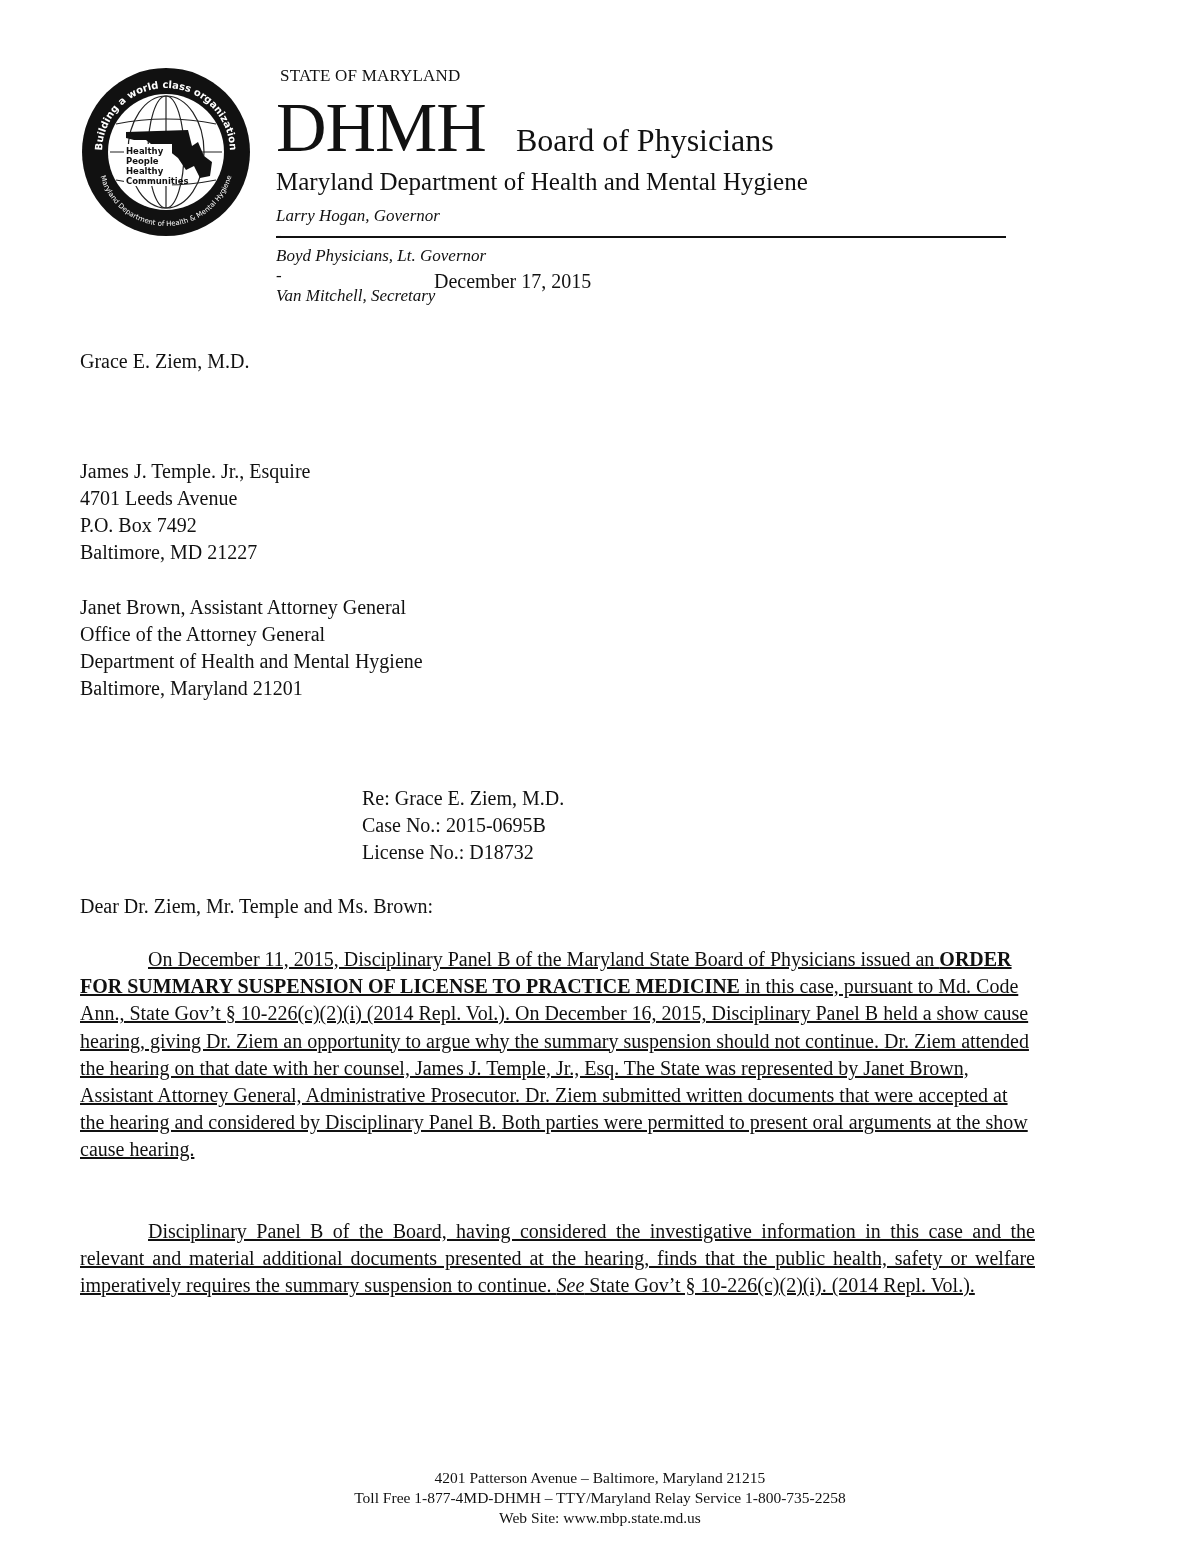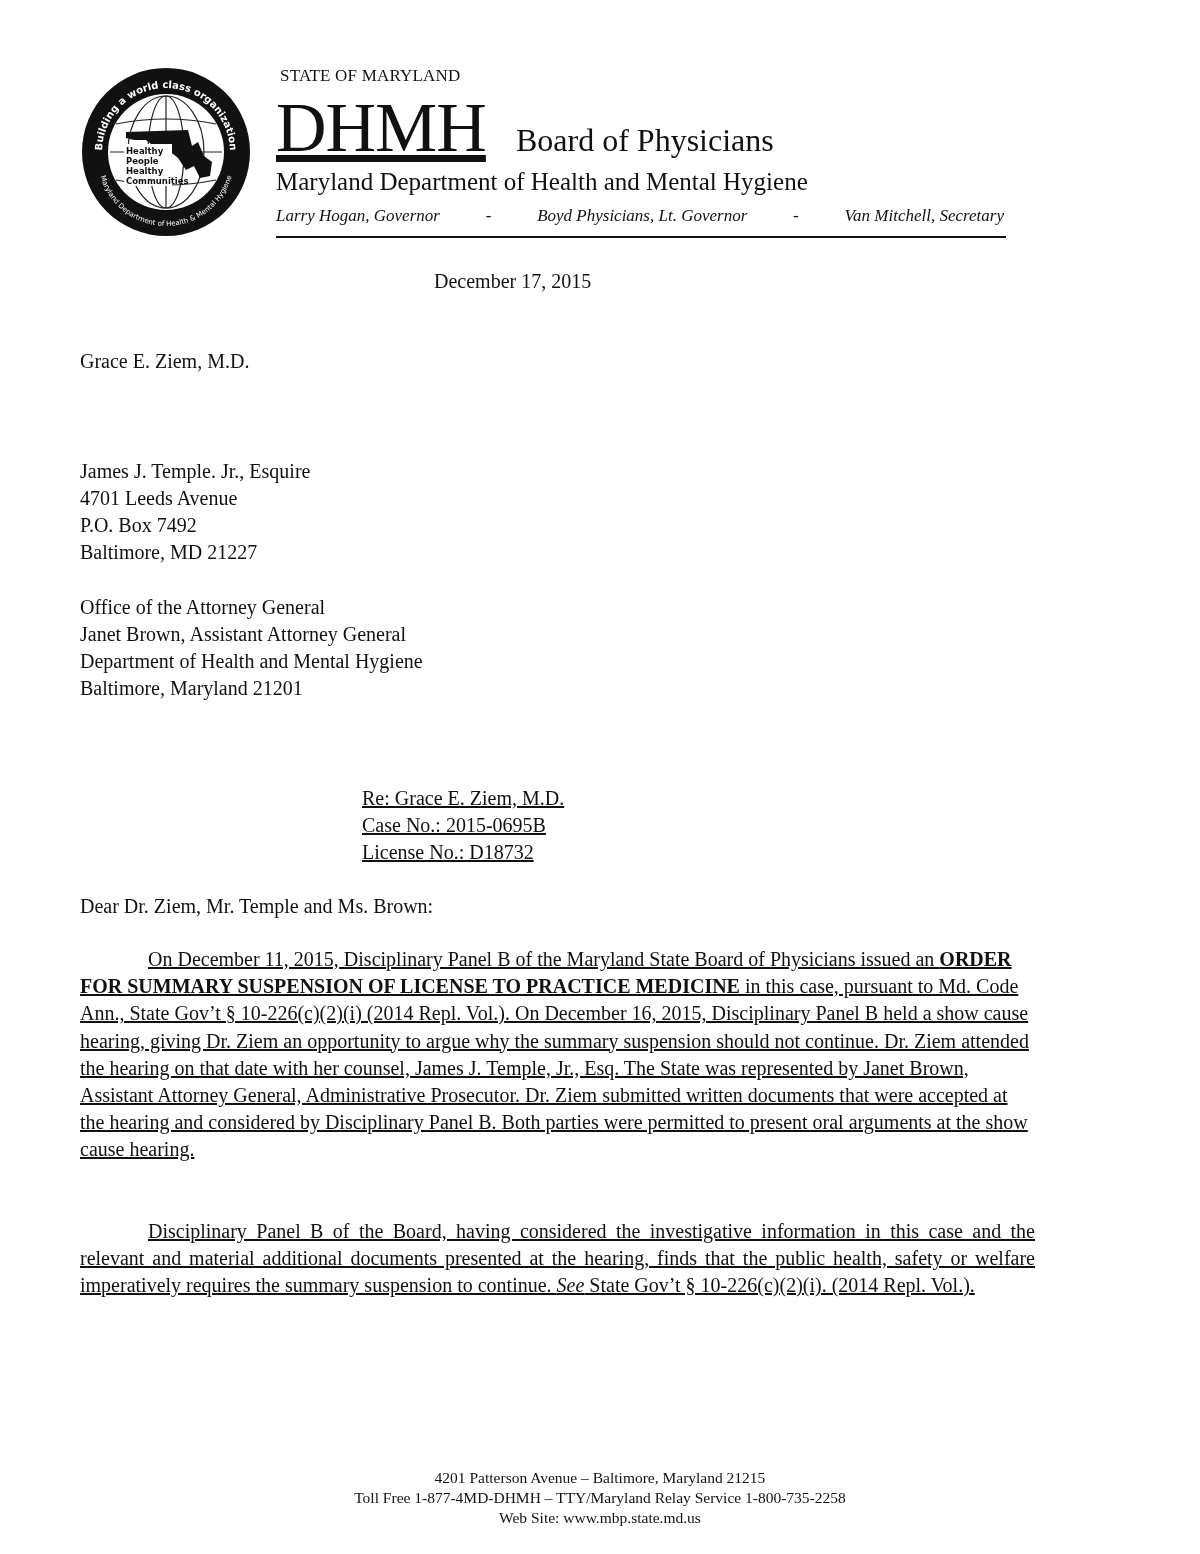--- a/index.html
+++ b/index.html
@@ -1,28 +1,28 @@
 <!DOCTYPE html>
 <html><head>
 <meta charset="utf-8">
 <style>
   html, body { margin: 0; padding: 0; background: #ffffff; }
   body { width: 1200px; height: 1554px; position: relative; overflow: hidden;
          font-family: "Liberation Serif", "DejaVu Serif", serif; color: #111; }
   .abs { position: absolute; }
   .seal { left: 80px; top: 66px; width: 172px; height: 172px; }
   .state { left: 280px; top: 66px; font-size: 17px; letter-spacing: 0.2px; }
-  .dhmh { left: 276px; top: 88px; font-size: 70px; line-height: 80px; letter-spacing: -1px; text-decoration: underline; }
+  .dhmh { left: 276px; top: 88px; font-size: 70px; line-height: 80px; letter-spacing: -1px; }
   .board { left: 516px; top: 122px; font-size: 32px; text-align: center; }
   .dept { left: 276px; top: 168px; font-size: 25px; }
-  .officials { left: 276px; top: 206px; font-size: 17px; font-style: italic; width: 728px; display: flex; justify-content: space-between; }
+  .officials { left: 276px; top: 206px; font-size: 17px; font-style: italic; width: 728px; display: flex; justify-content: space-between; flex-direction: column; }
   .rule { left: 276px; top: 236px; width: 730px; height: 2px; background: #111; }
   .date { left: 434px; top: 270px; font-size: 20px; }
   .block { left: 80px; font-size: 20px; line-height: 27px; }
-  .re { left: 362px; top: 785px; font-size: 20px; line-height: 27px; text-decoration: underline; }
+  .re { left: 362px; top: 785px; font-size: 20px; line-height: 27px; }
   .para { left: 80px; width: 955px; font-size: 20px; line-height: 27.2px; }
   .para p { margin: 0; text-decoration: underline; }
   .indent { display: inline-block; width: 68px; }
   .justify { text-align: justify; }
   .footer { left: 0; width: 1200px; top: 1468px; text-align: center; font-size: 15.5px; line-height: 20px; }
 </style>
 </head>
 <body>
 
 <div class="abs seal">
@@ -76,22 +76,22 @@
 <div class="abs block" style="top:348px;">
   <div>Grace E. Ziem, M.D.</div>
 </div>
 <div class="abs block" style="top:458px;">
   <div>James J. Temple. Jr., Esquire</div>
   <div>4701 Leeds Avenue</div>
   <div>P.O. Box 7492</div>
   <div>Baltimore, MD 21227</div>
 </div>
 <div class="abs block" style="top:594px;">
+  <div>Janet Brown, Assistant Attorney General</div>
   <div>Office of the Attorney General</div>
-  <div>Janet Brown, Assistant Attorney General</div>
   <div>Department of Health and Mental Hygiene</div>
   <div>Baltimore, Maryland 21201</div>
 </div>
 
 <div class="abs re">
   <div>Re:  Grace E. Ziem, M.D.</div>
   <div>Case No.: 2015-0695B</div>
   <div>License No.: D18732</div>
 </div>
 

